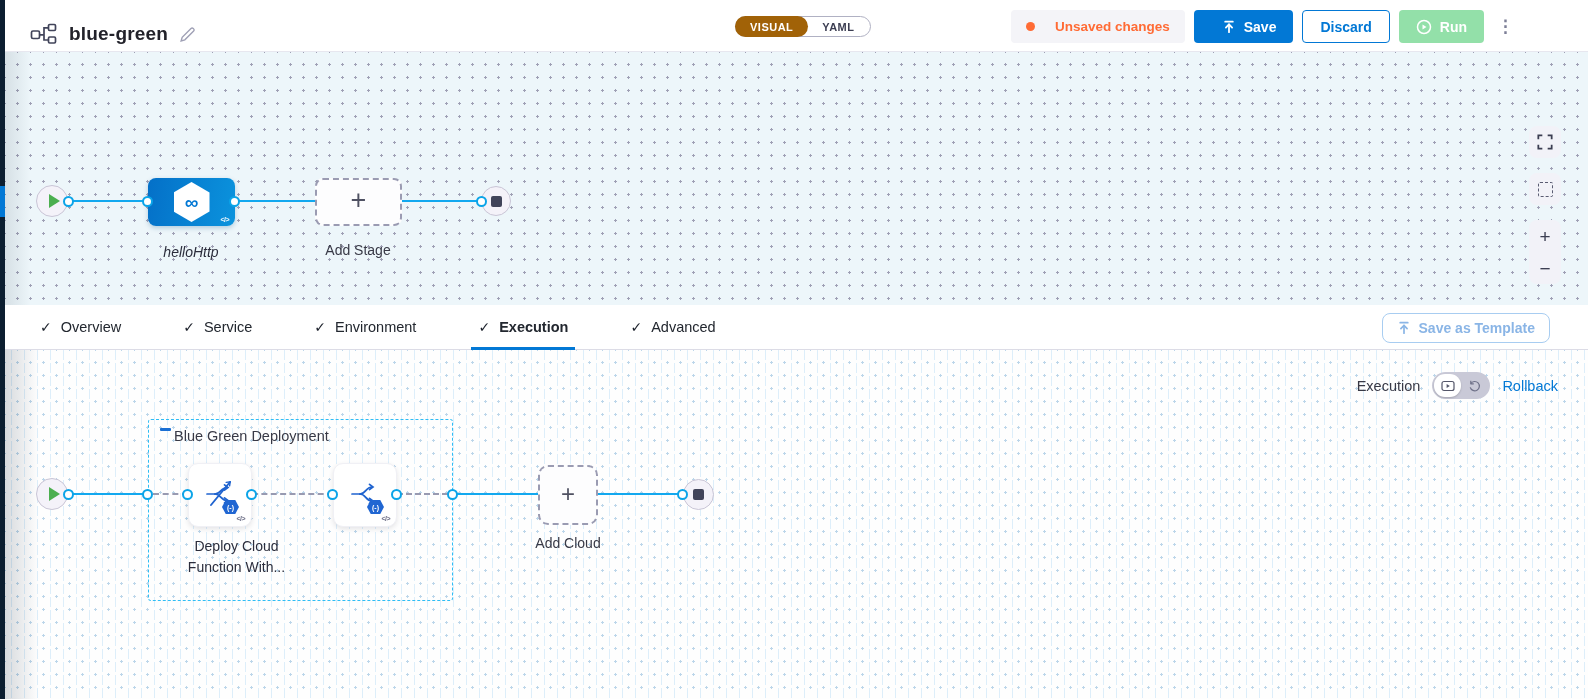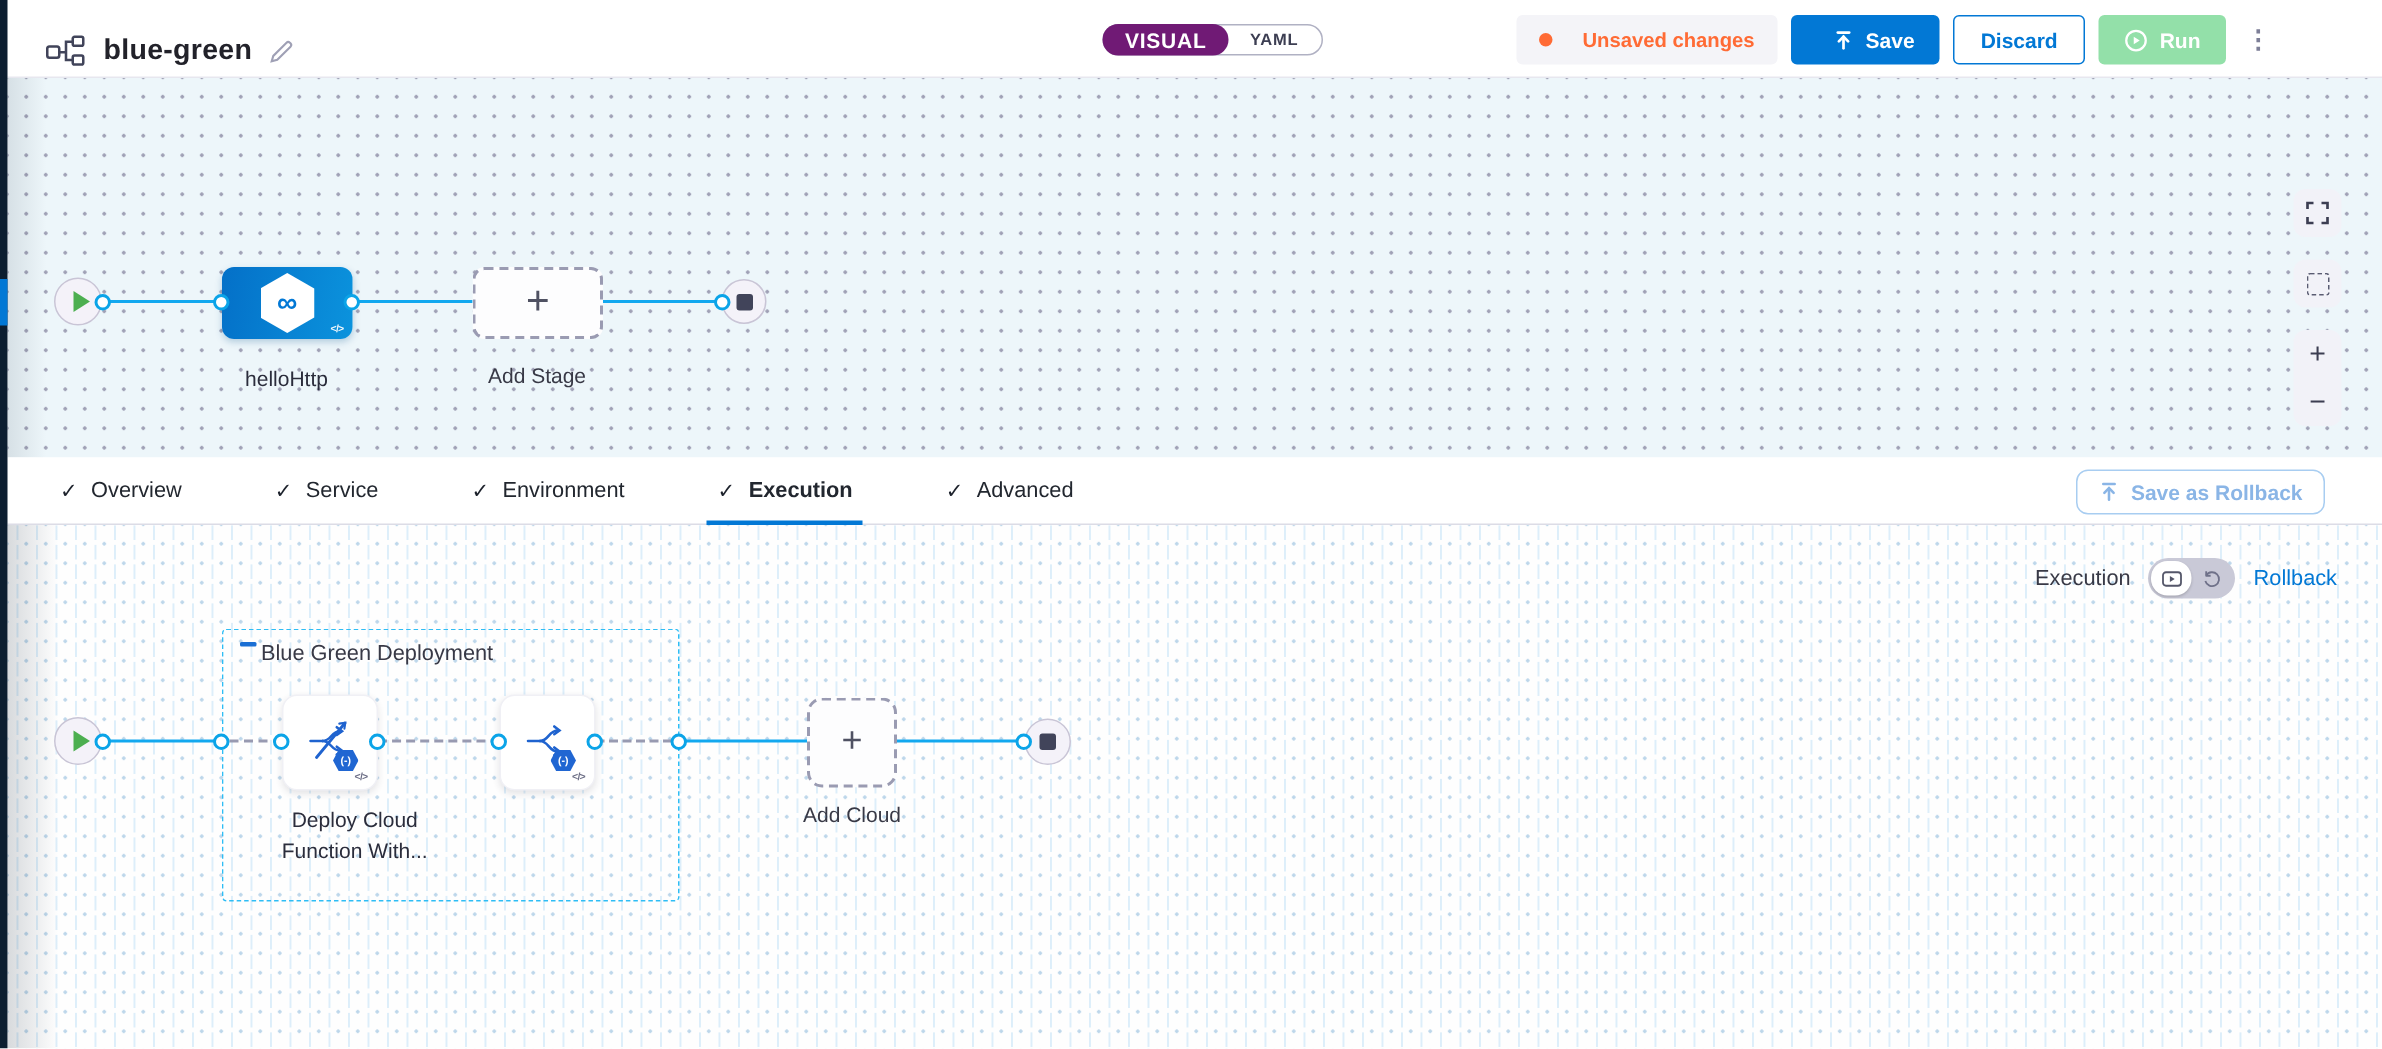--- a/index.html
+++ b/index.html
@@ -11,21 +11,21 @@
   .left-strip { position:absolute; left:0; top:0; width:5px; height:699px; background:#0c1e30; z-index:40; }
   .left-strip .active-seg { position:absolute; left:0; top:186px; width:5px; height:31px; background:#0278d5; }
 
   
   .header { position:absolute; left:5px; right:0; top:0; height:52px; background:#fff; border-bottom:1px solid #e7e7ef; z-index:30; }
   .h-left { position:absolute; left:25px; top:0; height:68px; display:flex; align-items:center; gap:11px; }
   .page-title { font-size:19px; font-weight:700; color:#22222a; letter-spacing:.2px; }
   .icon-btn { background:none; border:none; cursor:pointer; display:flex; align-items:center; }
 
   .view-toggle { position:absolute; left:730px; top:16px; height:21px; display:flex; align-items:stretch; border:1px solid #b0b1c3; border-radius:11px; background:#fff; }
-  .vt-visual { background:#701a75; color:#fff; border-radius:11px; padding:0 15px; font-size:14px; font-weight:700; letter-spacing:.5px; display:flex; align-items:center; margin:-1px; }
+  .vt-visual { background:#a16207; color:#fff; border-radius:11px; padding:0 15px; font-size:11px; font-weight:700; letter-spacing:.5px; display:flex; align-items:center; margin:-1px; }
   .vt-yaml { color:#3c3e52; padding:0 15px; font-size:11px; font-weight:700; letter-spacing:.5px; display:flex; align-items:center; }
 
   .h-right { position:absolute; right:74px; top:10px; height:33px; display:flex; align-items:center; gap:9px; }
   .badge-unsaved { height:33px; display:flex; align-items:center; gap:20px; background:#f4f4f8; border-radius:4px; padding:0 15px; font-size:13.5px; font-weight:700; color:#ff6b35; white-space:nowrap; }
   .badge-dot { width:9px; height:9px; border-radius:50%; background:#ff6b35; }
   .btn { height:33px; display:flex; align-items:center; gap:8px; border-radius:4px; font-size:14px; font-weight:700; padding:0 17px; border:none; cursor:pointer; white-space:nowrap; }
   .btn-save { background:#0278d5; color:#fff;padding-left:28px; }
   .btn-discard { background:#fff; color:#0278d5; border:1px solid #0278d5; }
   .btn-run { background:#93e0a9; color:#fff; cursor:default; }
   .menu-dots { font-size:17px; font-weight:700; color:#7d7f97; background:none; border:none; cursor:pointer; margin-left:4px; line-height:1; }
@@ -164,21 +164,21 @@
     <span class="port" style="left:58px; top:144px;"></span>
 
     <span class="port" style="left:137px; top:144px;"></span>
     <div class="stage-node" style="left:143px; top:126px;">
       <span class="hexagon">
         <span class="hex-glyph">∞</span>
       </span>
       <span class="code-glyph-w">&lt;/&gt;</span>
     </div>
     <span class="port" style="left:224px; top:144px;"></span>
-    <div class="node-label" style="left:121px; top:192px; width:130px;">helloHttp</div>
+    <div class="node-label" style="left:121px; top:192px; width:130px;font-style:italic;">helloHttp</div>
 
     <div class="add-box" style="left:310px; top:126px; width:87px; height:48px;">
       <span class="plus-glyph">+</span>
     </div>
     <div class="node-label" style="left:288px; top:190px; width:130px; color:#383946;">Add Stage</div>
 
     <span class="port" style="left:471px; top:144px;"></span>
     <div class="node-circle" style="left:476px; top:134px; width:30px; height:30px;">
       <span class="stop-sq"></span>
     </div>
@@ -222,21 +222,21 @@
       <span class="check">✓</span>
       <span>Advanced</span>
     </button>
 
     <button class="btn-template">
       <svg width="14" height="14" viewBox="0 0 14 14" fill="none" stroke="#8ab5e6" stroke-width="1.7" stroke-linecap="round">
         <path d="M3.2 1.7 h7.6"></path>
           <path d="M7 12.2 V4.6"></path>
           <path d="M3.9 7.6 7 4.4 10.1 7.6"></path>
       </svg>
-      <span>Save as Rollback</span>
+      <span>Save as Template</span>
     </button>
   </div>
 
   <div class="canvas2">
     <div class="edge-shade" style="width:34px; background:linear-gradient(to right,rgba(12,30,48,.16),rgba(12,30,48,0));"></div>
 
     <div class="exec-row">
       <span class="exec-label">Execution</span>
       <button class="mode-toggle">
         <span class="mode-knob">

